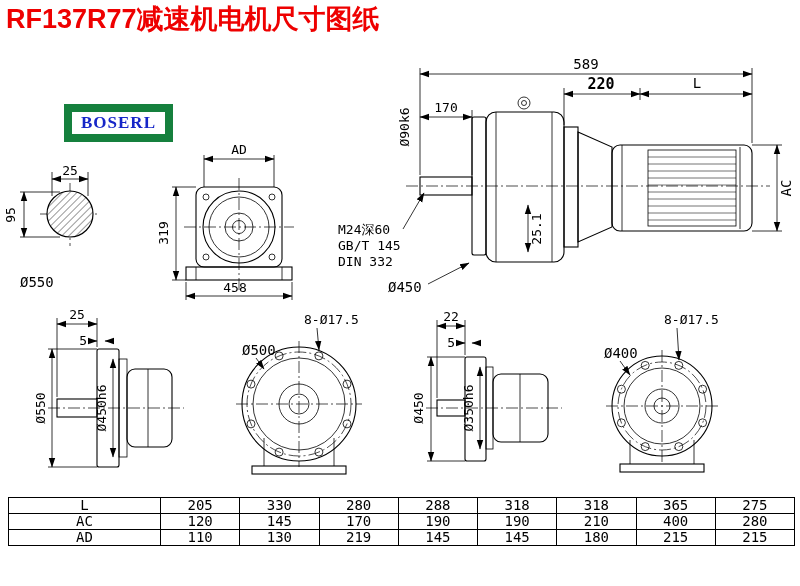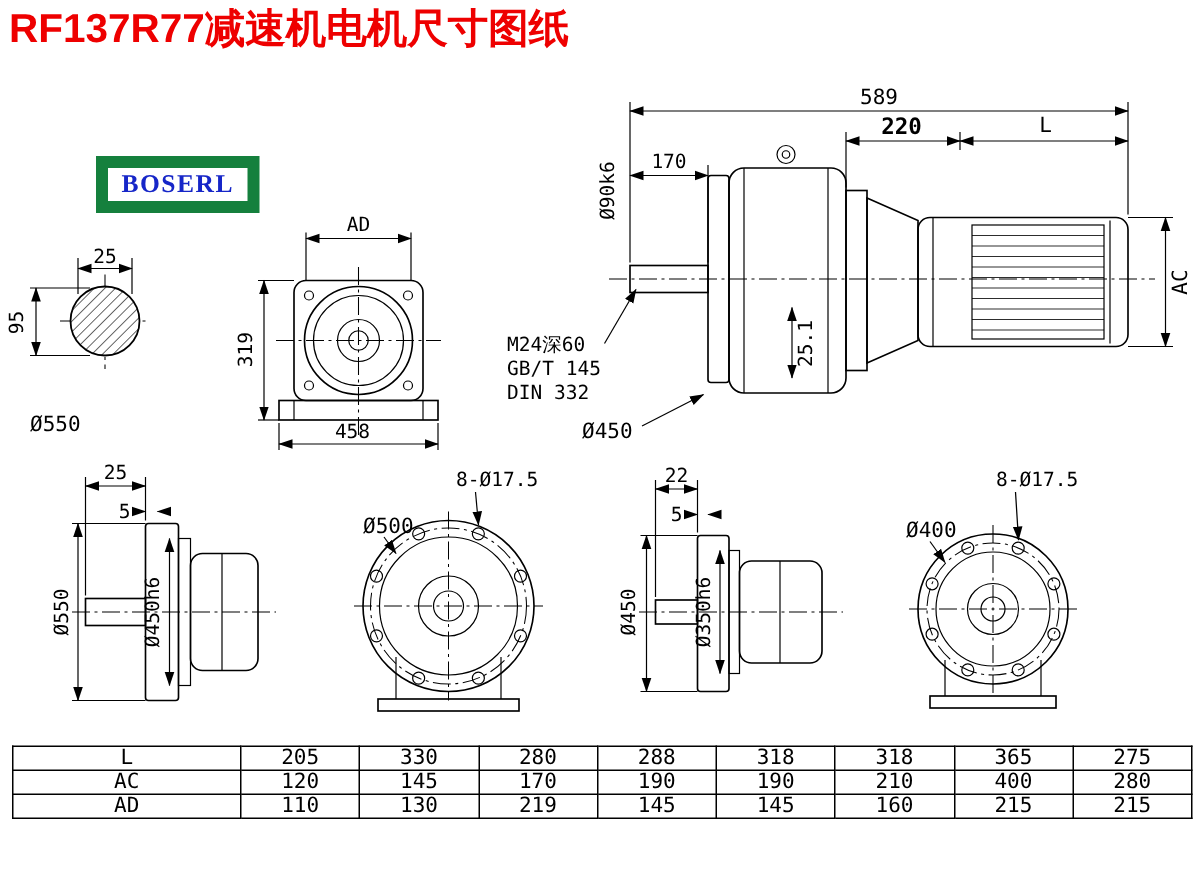--- a/index.html
+++ b/index.html
@@ -292,19 +292,19 @@
         <td>400</td>
         <td>280</td>
       </tr>
       <tr>
         <td>AD</td>
         <td>110</td>
         <td>130</td>
         <td>219</td>
         <td>145</td>
         <td>145</td>
-        <td>160</td>
+        <td>180</td>
         <td>215</td>
         <td>215</td>
       </tr>
     </tbody>
   </table>
 </div>
 
 </body></html>

